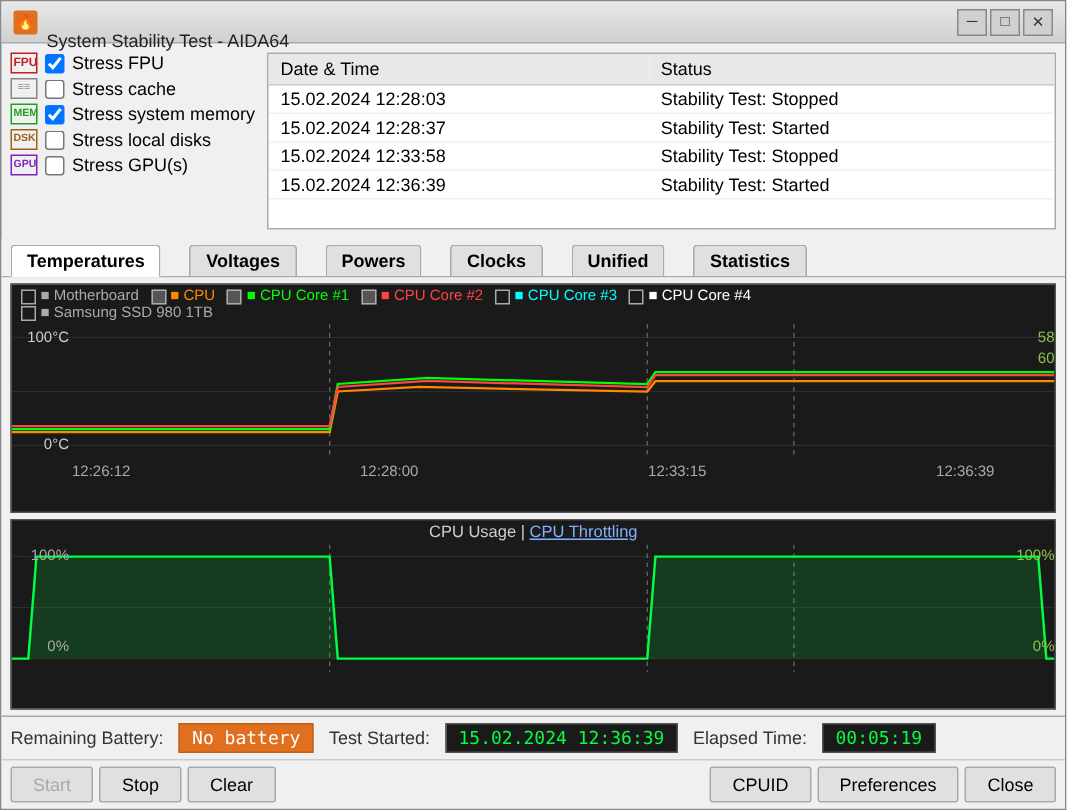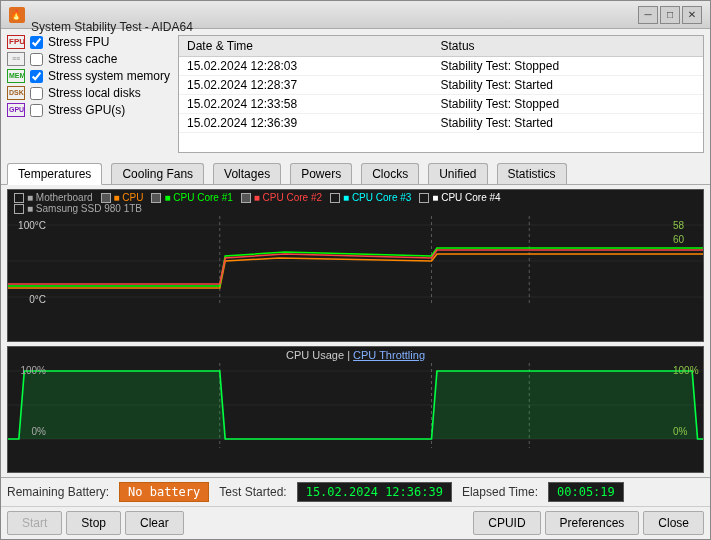--- a/index.html
+++ b/index.html
@@ -124,22 +124,23 @@
       padding: 4px 6px 0;
       flex-shrink: 0;
     }
     .tab {
       padding: 3px 10px;
       border: 1px solid #aaa;
       border-bottom: none;
       background: #e0e0e0;
       cursor: pointer;
       font-size: 12px;
-      margin-right: 9px;
+      margin-right: 19px;
       border-radius: 3px 3px 0 0;
+      font-weight: bold;
     }
     .tab.active {
       background: white;
       border-bottom: 1px solid white;
       margin-bottom: -1px;
       position: relative;
       z-index: 1;
     }
 
     
@@ -194,21 +195,21 @@
       font-size: 10px;
       width: 38px;
       text-align: right;
     }
     .y-label-right {
       position: absolute;
       right: 0;
       color: #8BC34A;
       font-size: 10px;
       width: 30px;
-      text-align: left;
+      text-align: right;
     }
 
     .chart-title {
       text-align: center;
       color: #ccc;
       font-size: 11px;
       padding: 2px;
       background: #1a1a1a;
     }
     .chart-title span.link {
@@ -353,21 +354,20 @@
               <td>15.02.2024 12:36:39</td>
               <td>Stability Test: Started</td>
             </tr>
           </tbody>
       </table>
     </div>
   </div>
 
   <div class="tab-bar">
     <div class="tab active">Temperatures</div>
-    <div class="tab">Cooling Fans</div>
     <div class="tab">Voltages</div>
     <div class="tab">Powers</div>
     <div class="tab">Clocks</div>
     <div class="tab">Unified</div>
     <div class="tab">Statistics</div>
   </div>
 
   <div class="charts-area">
 
     <div class="chart-container chart-top">
@@ -401,41 +401,47 @@
 
       <div class="chart-legend" style="padding:0 6px 2px;">
         <div class="legend-item">
           <span class="legend-checkbox"></span>
           <span style="color:#aaa">■ Samsung SSD 980 1TB</span>
         </div>
       </div>
 
       <div style="position:relative; width:100%;">
         <span class="y-label-left" style="top:4px;">100°C</span>
-        <span class="y-label-left" style="bottom:4px;">0°C</span>
+        <span class="y-label-left" style="bottom:20px;">0°C</span>
         <span class="y-label-right" style="top:4px;">58</span>
         <span class="y-label-right" style="top:18px;">60</span>
         <svg width="100%" height="90" viewBox="0 0 640 90" preserveAspectRatio="none">
 
           <rect width="640" height="90" fill="#1a1a1a"></rect>
           <line x1="0" y1="9" x2="640" y2="9" stroke="#333" stroke-width="0.5"></line>
           <line x1="0" y1="45" x2="640" y2="45" stroke="#333" stroke-width="0.5"></line>
           <line x1="0" y1="81" x2="640" y2="81" stroke="#333" stroke-width="0.5"></line>
 
           <line x1="195" y1="0" x2="195" y2="90" stroke="#666" stroke-width="0.8" stroke-dasharray="3,3"></line>
           <line x1="390" y1="0" x2="390" y2="90" stroke="#666" stroke-width="0.8" stroke-dasharray="3,3"></line>
           <line x1="480" y1="0" x2="480" y2="90" stroke="#666" stroke-width="0.8" stroke-dasharray="3,3"></line>
 
           <polyline points="0,72 195,72 200,45 250,42 390,45 395,38 640,38" fill="none" stroke="#ff8800" stroke-width="1.5"></polyline>
 
           <polyline points="0,70 195,70 200,40 255,36 390,40 395,32 640,32" fill="none" stroke="#00ff00" stroke-width="1.5"></polyline>
 
           <polyline points="0,68 195,68 200,42 255,38 390,42 395,34 640,34" fill="none" stroke="#ff4444" stroke-width="1.5"></polyline>
         </svg>
         
+        <div style="display:flex; justify-content:space-between; padding:0 40px 2px; background:#1a1a1a;">
+          <span style="color:#aaa; font-size:10px;">12:26:12</span>
+          <span style="color:#aaa; font-size:10px;">12:28:00</span>
+          <span style="color:#aaa; font-size:10px;">12:33:15</span>
+          <span style="color:#aaa; font-size:10px;">12:36:39</span>
+        </div>
       </div>
     </div>
 
     <div class="chart-container chart-bottom">
       <div class="chart-title">
         <span>CPU Usage</span>
         <span> | </span>
         <span class="link">CPU Throttling</span>
       </div>
       <div style="position:relative; width:100%;">

